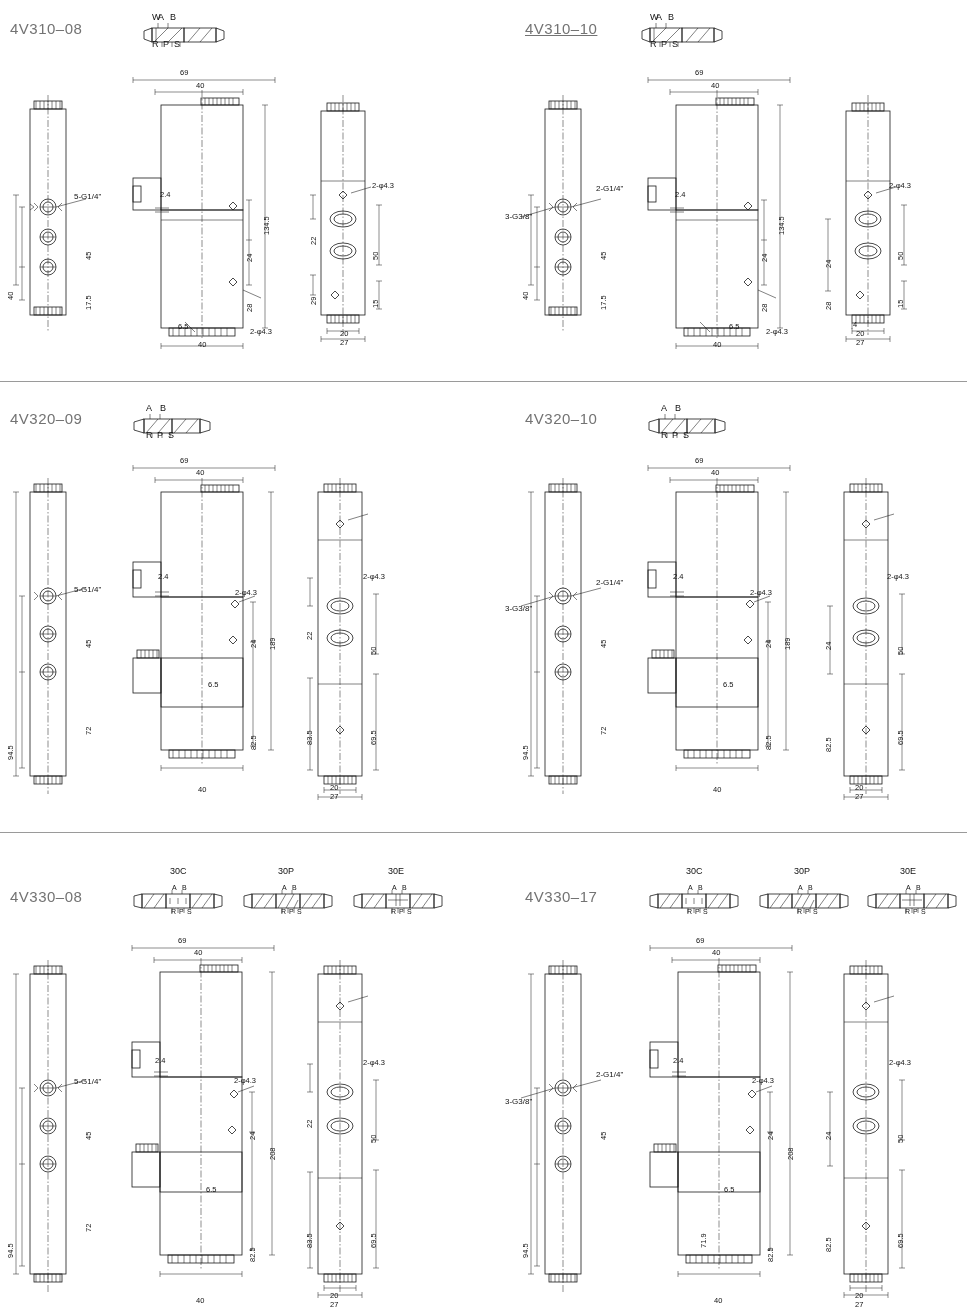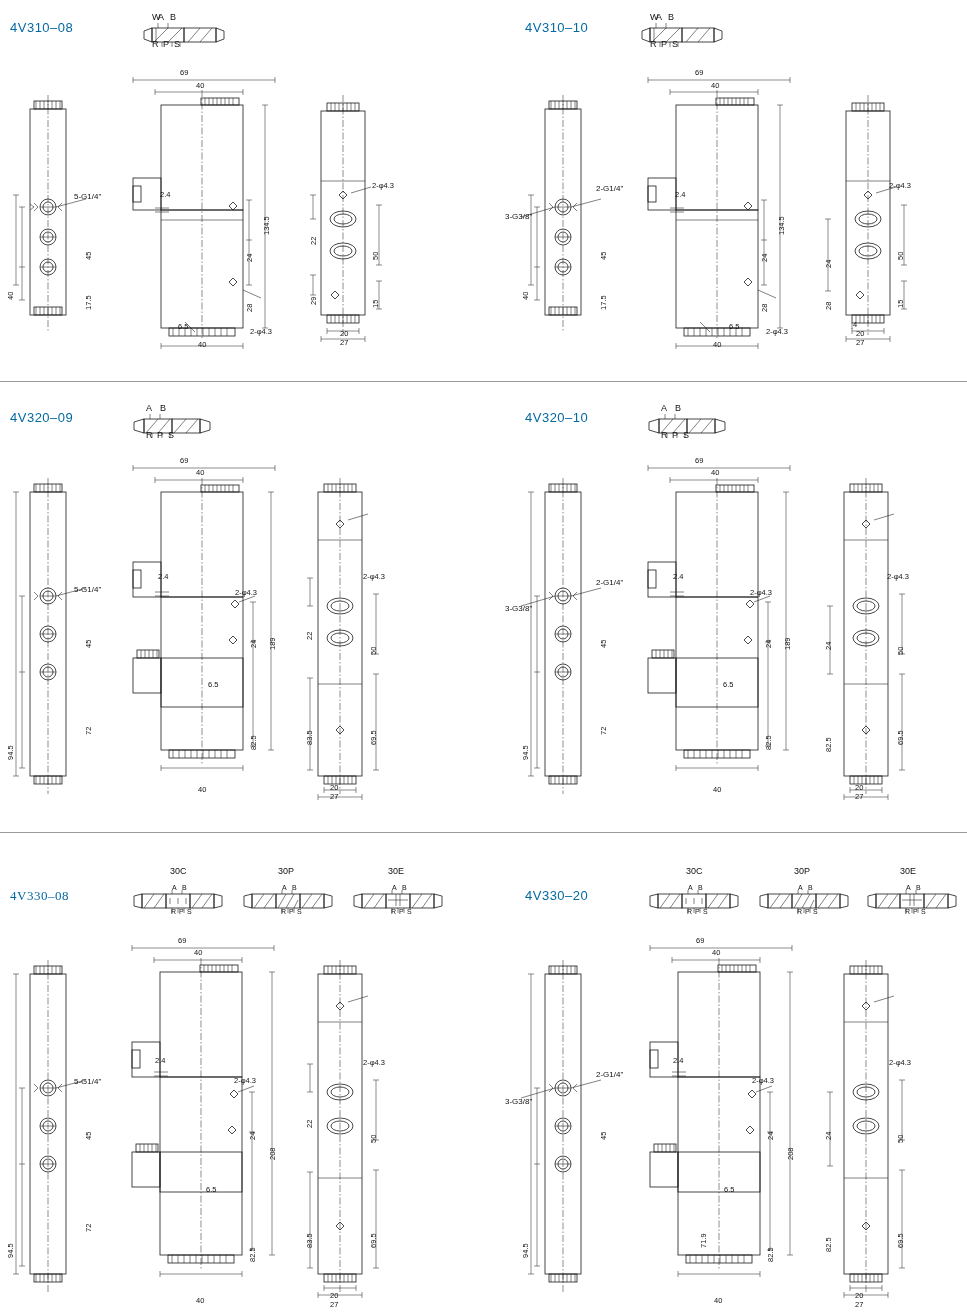--- a/index.html
+++ b/index.html
@@ -1,20 +1,20 @@
 <!DOCTYPE html>
 <html><head>
 <meta charset="utf-8">
 <style>
   html,body{margin:0;padding:0;background:#ffffff;}
   body{width:967px;height:1316px;position:relative;font-family:"Liberation Sans",sans-serif;color:#111;}
   .sheet{position:absolute;left:0;top:0;width:967px;height:1316px;}
   .sep{position:absolute;left:0;width:967px;height:0;border-top:1px solid #9a9a9a;}
   .block{position:absolute;}
-  .model-label{position:absolute;font-size:13px;letter-spacing:.5px;color:#0369a1;white-space:nowrap;}
+  .model-label{position:absolute;font-size:15px;letter-spacing:.5px;color:#737373;white-space:nowrap;}
   .sym-label{position:absolute;font-size:9px;color:#111;white-space:nowrap;}
   .dim{position:absolute;font-size:7.5px;color:#111;white-space:nowrap;}
   .dim.rot{transform:rotate(-90deg);transform-origin:left top;}
   .port{position:absolute;font-size:8px;color:#111;white-space:nowrap;}
   .hole{position:absolute;font-size:7.5px;color:#111;white-space:nowrap;}
   svg{display:block;overflow:visible;}
   .ln{stroke:#1a1a1a;stroke-width:.8;fill:none;}
   .thin{stroke:#1a1a1a;stroke-width:.55;fill:none;}
   .ctr{stroke:#1a1a1a;stroke-width:.5;fill:none;stroke-dasharray:7 2 1.5 2;}
   .dimline{stroke:#1a1a1a;stroke-width:.5;fill:none;}
@@ -137,21 +137,21 @@
     </svg>
   </div>
   <div class="hole" style="left:372px;top:181px;">2-φ4.3</div>
   <div class="dim rot" style="left:309px;top:245px;">22</div>
   <div class="dim rot" style="left:371px;top:260px;">50</div>
   <div class="dim rot" style="left:309px;top:305px;">29</div>
   <div class="dim rot" style="left:371px;top:308px;">15</div>
   <div class="dim" style="left:340px;top:329px;">20</div>
   <div class="dim" style="left:340px;top:338px;">27</div>
 
-  <div class="model-label" style="left:525px;top:20px;">4V310–10</div>
+  <div class="model-label" style="left:525px;top:20px;text-decoration:underline;">4V310–10</div>
 
   <div class="block" style="left:636px;top:12px;">
     <svg width="90" height="40" viewBox="0 0 90 40">
       <rect class="ln" x="14" y="16" width="32" height="14"></rect>
       <rect class="ln" x="46" y="16" width="32" height="14"></rect>
       <path class="thin" d="M16 30 L30 16 M30 30 L44 16 M18 16 L18 30"></path>
       <path class="thin" d="M50 30 L62 16 M62 30 L74 16"></path>
       <path class="ln" d="M6 19 L14 16 L14 30 L6 27 Z"></path>
       <path class="ln" d="M78 16 L86 19 L86 27 L78 30 Z"></path>
       <path class="thin" d="M20 16 L20 11 M30 16 L30 11 M24 30 L24 35 M34 30 L34 35 M42 30 L42 35"></path>
@@ -491,21 +491,21 @@
     </svg>
   </div>
   <div class="hole" style="left:887px;top:572px;">2-φ4.3</div>
   <div class="dim rot" style="left:824px;top:650px;">24</div>
   <div class="dim rot" style="left:896px;top:655px;">50</div>
   <div class="dim rot" style="left:824px;top:752px;">82.5</div>
   <div class="dim rot" style="left:896px;top:745px;">69.5</div>
   <div class="dim" style="left:855px;top:783px;">20</div>
   <div class="dim" style="left:855px;top:792px;">27</div>
 
-  <div class="model-label" style="left:10px;top:888px;font-family:Liberation Serif, serif;">4V330–08</div>
+  <div class="model-label" style="left:10px;top:888px;">4V330–08</div>
 
   <div class="sym-label" style="left:170px;top:866px;">30C</div>
   <div class="sym-label" style="left:278px;top:866px;">30P</div>
   <div class="sym-label" style="left:388px;top:866px;">30E</div>
 
   <div class="block" style="left:132px;top:884px;">
     <svg width="96" height="34" viewBox="0 0 96 34">
       <rect class="ln" x="10" y="10" width="24" height="14"></rect>
       <rect class="ln" x="34" y="10" width="24" height="14"></rect>
       <rect class="ln" x="58" y="10" width="24" height="14"></rect>
@@ -652,21 +652,21 @@
     </svg>
   </div>
   <div class="hole" style="left:363px;top:1058px;">2-φ4.3</div>
   <div class="dim rot" style="left:305px;top:1128px;">22</div>
   <div class="dim rot" style="left:369px;top:1143px;">50</div>
   <div class="dim rot" style="left:305px;top:1248px;">83.5</div>
   <div class="dim rot" style="left:369px;top:1248px;">69.5</div>
   <div class="dim" style="left:330px;top:1291px;">20</div>
   <div class="dim" style="left:330px;top:1300px;">27</div>
 
-  <div class="model-label" style="left:525px;top:888px;">4V330–20</div>
+  <div class="model-label" style="left:525px;top:888px;">4V330–17</div>
 
   <div class="sym-label" style="left:686px;top:866px;">30C</div>
   <div class="sym-label" style="left:794px;top:866px;">30P</div>
   <div class="sym-label" style="left:900px;top:866px;">30E</div>
 
   <div class="block" style="left:648px;top:884px;">
     <svg width="96" height="34" viewBox="0 0 96 34">
       <rect class="ln" x="10" y="10" width="24" height="14"></rect>
       <rect class="ln" x="34" y="10" width="24" height="14"></rect>
       <rect class="ln" x="58" y="10" width="24" height="14"></rect>

